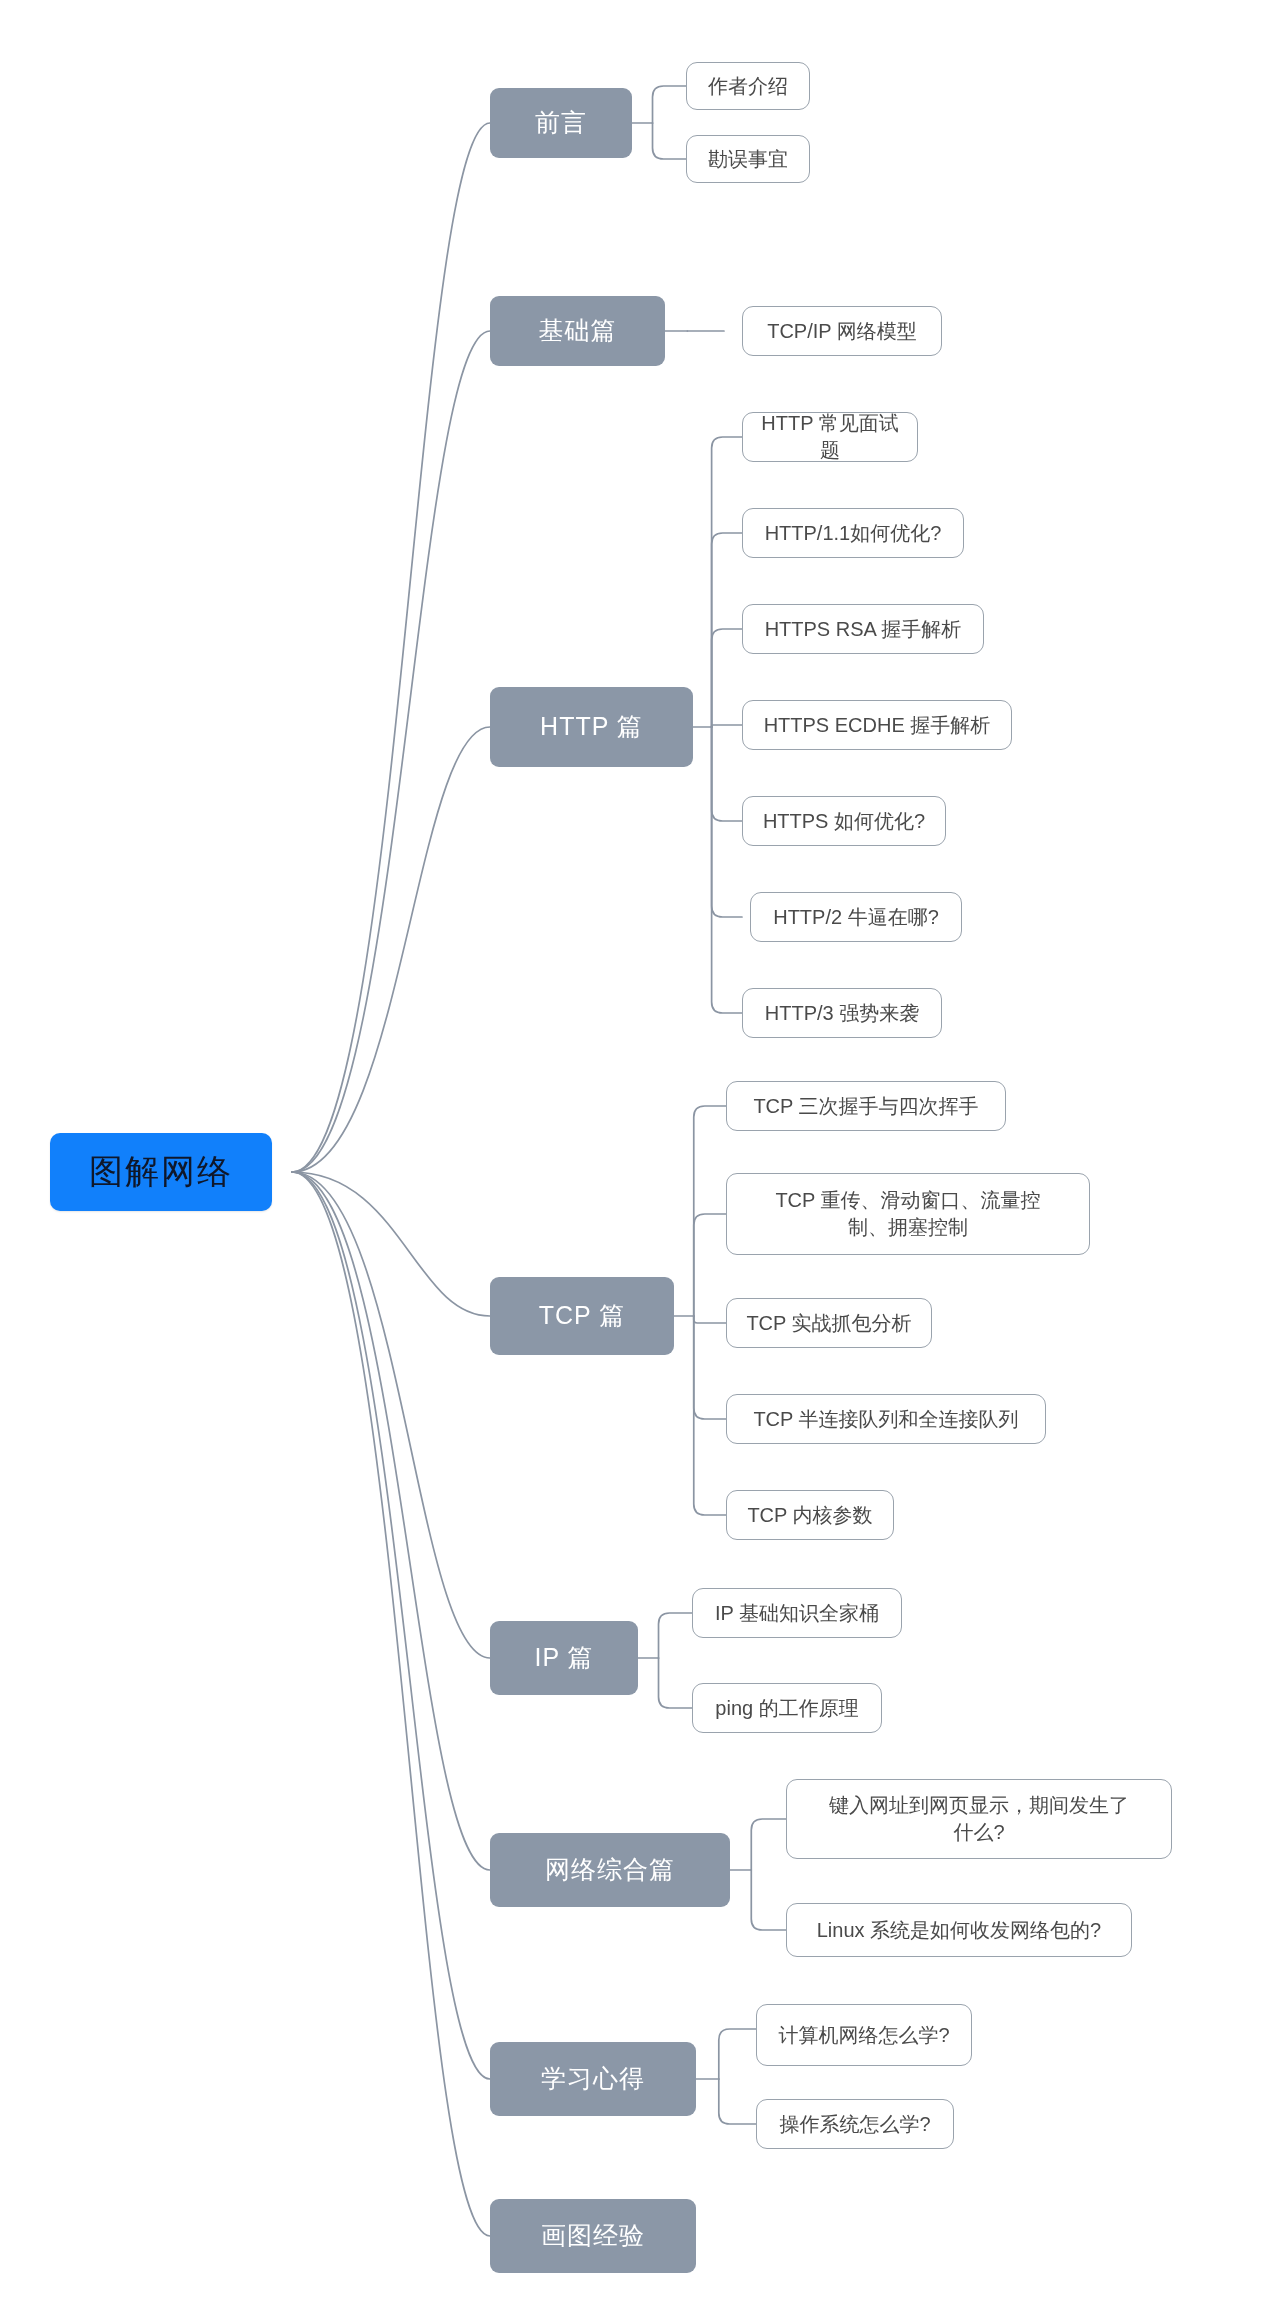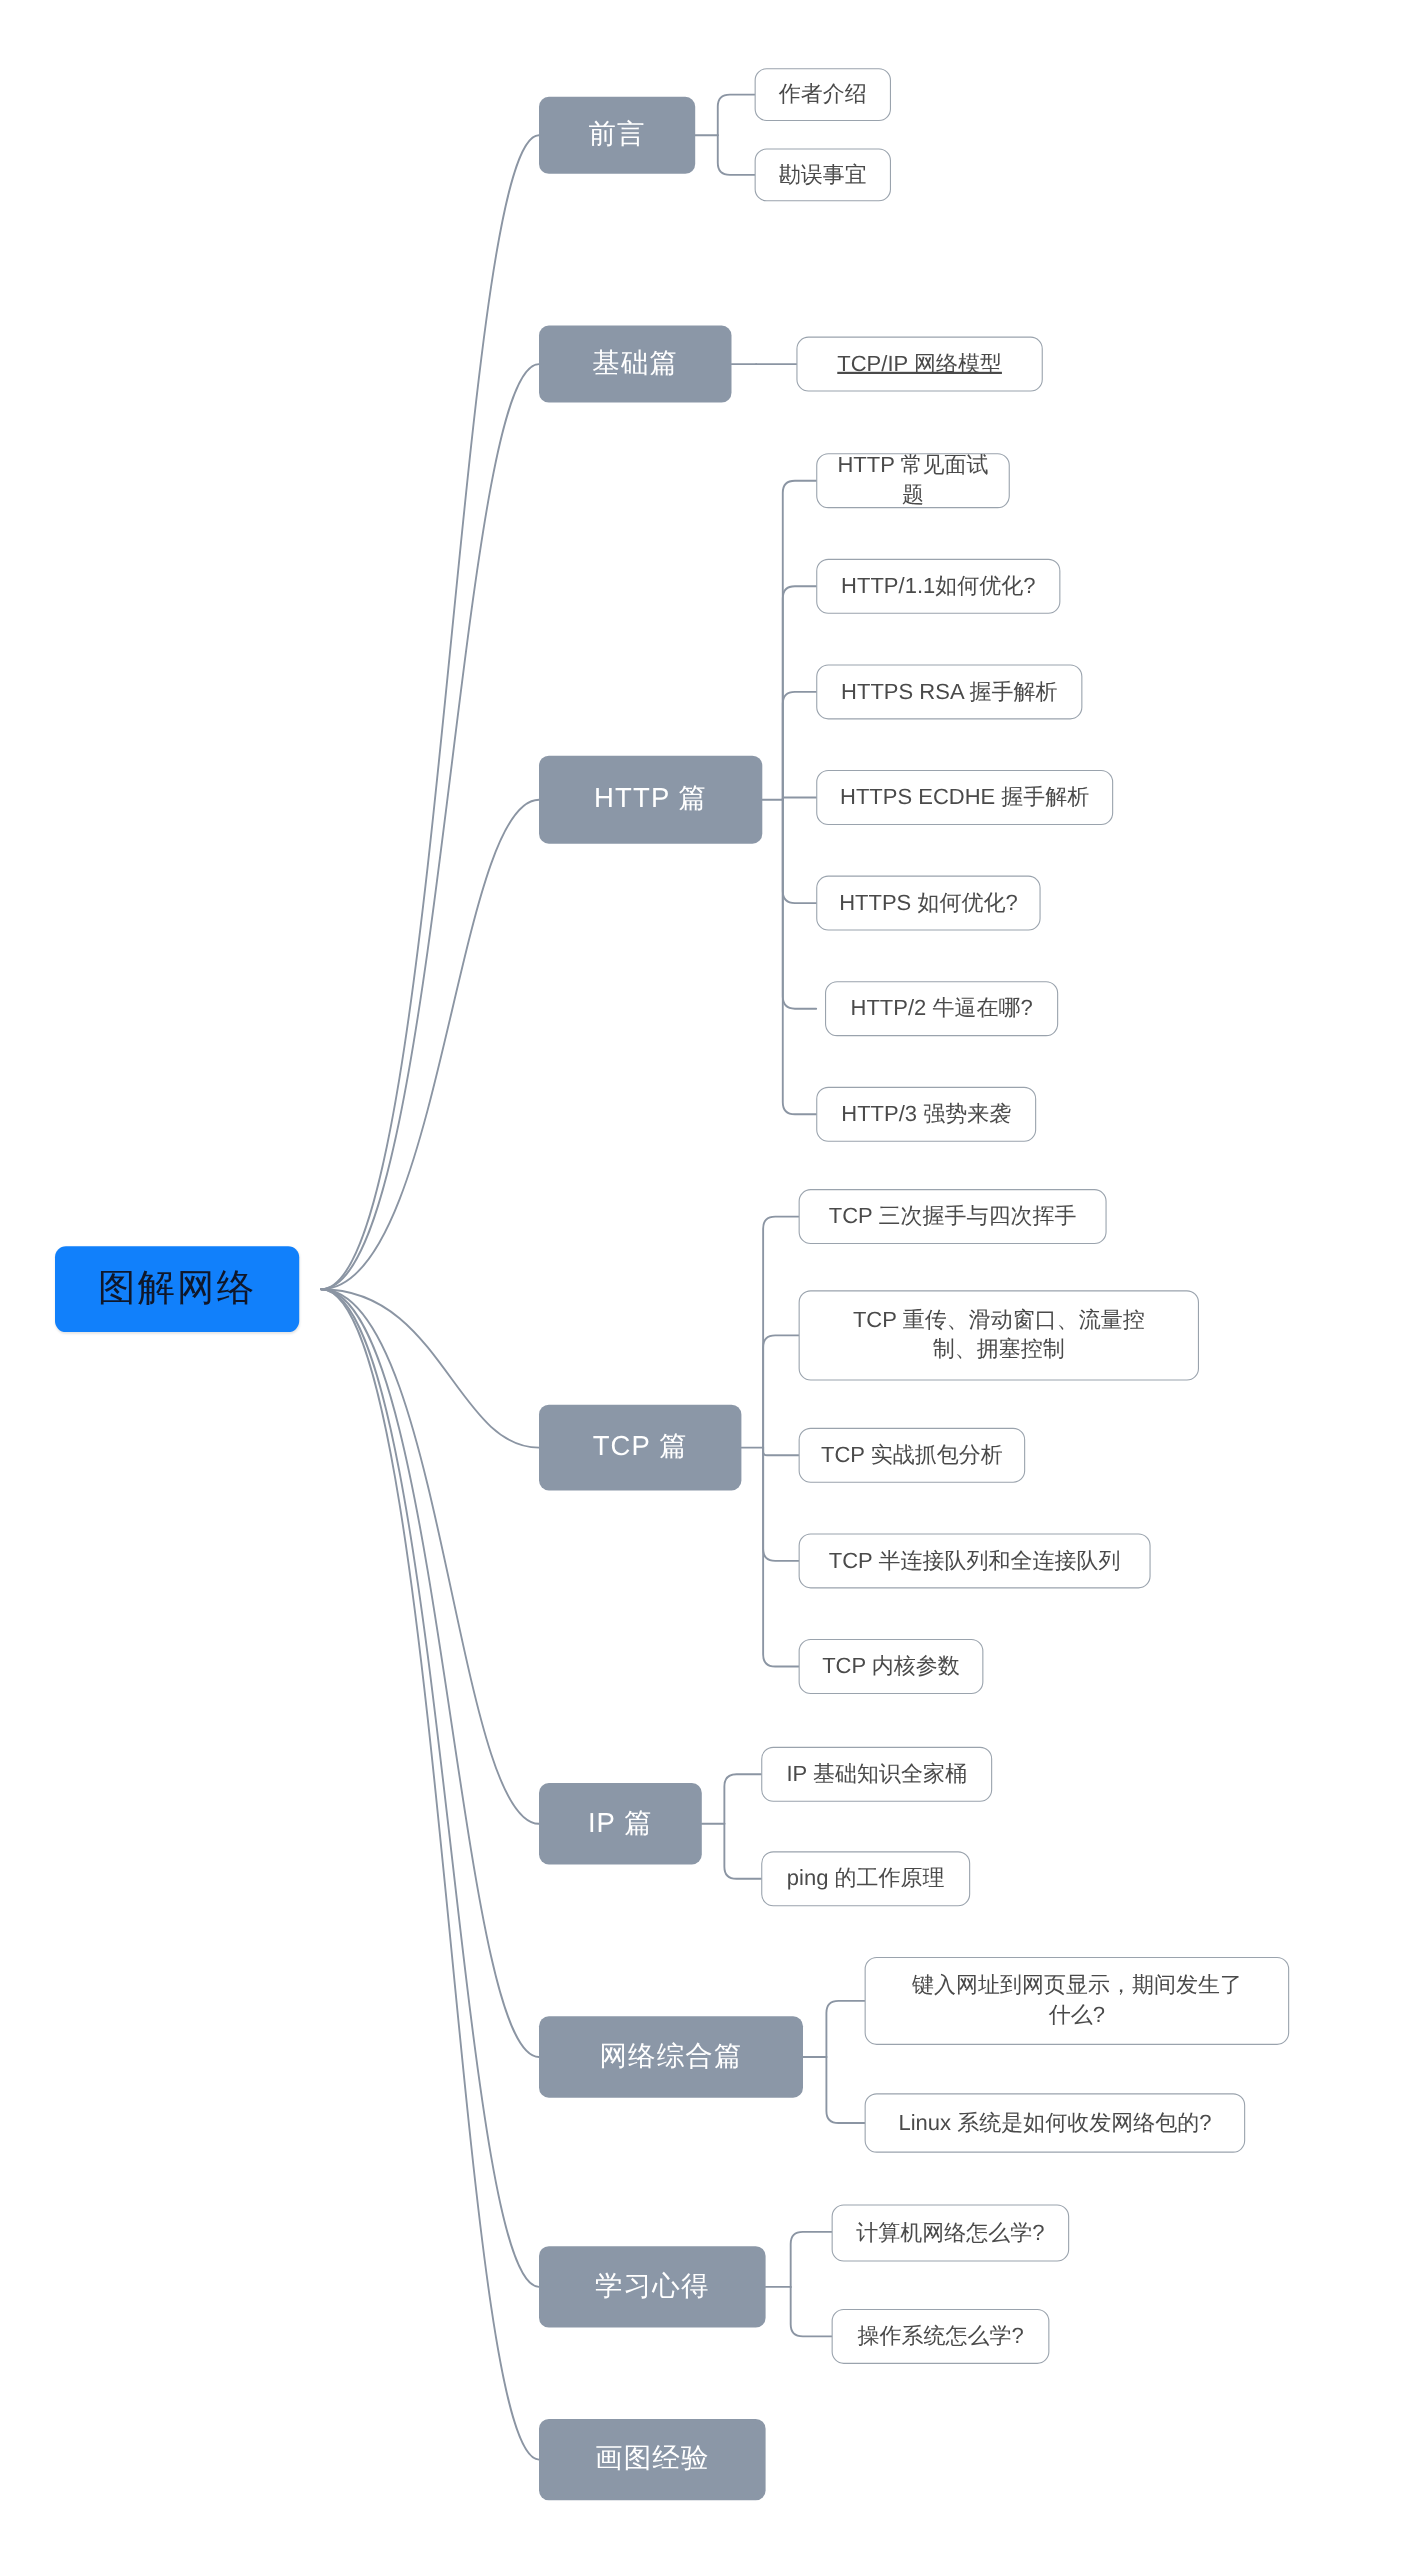--- a/index.html
+++ b/index.html
@@ -101,21 +101,21 @@
       <path d="M 696 2079 L 718.8 2079" fill="none" stroke="#8b95a3" stroke-width="1.7" stroke-linecap="round" stroke-linejoin="round"></path>
       <path d="M 718.8 2079 L 718.8 2040 Q 718.8 2029 729.8 2029 L 756 2029" fill="none" stroke="#8b95a3" stroke-width="1.7" stroke-linecap="round" stroke-linejoin="round"></path>
       <path d="M 718.8 2079 L 718.8 2113 Q 718.8 2124 729.8 2124 L 756 2124" fill="none" stroke="#8b95a3" stroke-width="1.7" stroke-linecap="round" stroke-linejoin="round"></path>
       <path d="M 292 1172 C 400.9 1172, 414.76 2236, 490 2236" fill="none" stroke="#8b95a3" stroke-width="1.7" stroke-linecap="round" stroke-linejoin="round"></path>
     </svg>
 <div class="node node-root" style="left: 50px; top: 1133px; width: 222px; height: 78px;">图解网络</div>
     <div class="node node-branch" style="left: 490px; top: 88px; width: 142px; height: 70px;">前言</div>
     <div class="node node-leaf" style="left: 686px; top: 62px; width: 124px; height: 48px;">作者介绍</div>
     <div class="node node-leaf" style="left: 686px; top: 135px; width: 124px; height: 48px;">勘误事宜</div>
     <div class="node node-branch" style="left: 490px; top: 296px; width: 175px; height: 70px;">基础篇</div>
-    <div class="node node-leaf" style="left: 724px; top: 306px; width: 224px; height: 50px; text-decoration: underline;">TCP/IP 网络模型</div>
+    <div class="node node-leaf" style="left: 742px; top: 306px; width: 200px; height: 50px;">TCP/IP 网络模型</div>
     <div class="node node-branch" style="left: 490px; top: 687px; width: 203px; height: 80px;">HTTP 篇</div>
     <div class="node node-leaf" style="left: 742px; top: 412px; width: 176px; height: 50px;">HTTP 常见面试题</div>
     <div class="node node-leaf" style="left: 742px; top: 508px; width: 222px; height: 50px;">HTTP/1.1如何优化?</div>
     <div class="node node-leaf" style="left: 742px; top: 604px; width: 242px; height: 50px;">HTTPS RSA 握手解析</div>
     <div class="node node-leaf" style="left: 742px; top: 700px; width: 270px; height: 50px;">HTTPS ECDHE 握手解析</div>
     <div class="node node-leaf" style="left: 742px; top: 796px; width: 204px; height: 50px;">HTTPS 如何优化?</div>
     <div class="node node-leaf" style="left: 738px; top: 892px; width: 212px; height: 50px; margin-left: 12px;">HTTP/2 牛逼在哪?</div>
     <div class="node node-leaf" style="left: 742px; top: 988px; width: 200px; height: 50px;">HTTP/3 强势来袭</div>
     <div class="node node-branch" style="left: 490px; top: 1277px; width: 184px; height: 78px;">TCP 篇</div>
     <div class="node node-leaf" style="left: 726px; top: 1081px; width: 280px; height: 50px;">TCP 三次握手与四次挥手</div>
@@ -125,16 +125,16 @@
     <div class="node node-leaf" style="left: 726px; top: 1394px; width: 320px; height: 50px;">TCP 半连接队列和全连接队列</div>
     <div class="node node-leaf" style="left: 726px; top: 1490px; width: 168px; height: 50px;">TCP 内核参数</div>
     <div class="node node-branch" style="left: 490px; top: 1621px; width: 148px; height: 74px;">IP 篇</div>
     <div class="node node-leaf" style="left: 692px; top: 1588px; width: 210px; height: 50px;">IP 基础知识全家桶</div>
     <div class="node node-leaf" style="left: 692px; top: 1683px; width: 190px; height: 50px;">ping 的工作原理</div>
     <div class="node node-branch" style="left: 490px; top: 1833px; width: 240px; height: 74px;">网络综合篇</div>
     <div class="node node-leaf" style="left: 786px; top: 1779px; width: 386px; height: 80px;">键入网址到网页显示，期间发生了
 什么?</div>
     <div class="node node-leaf" style="left: 786px; top: 1903px; width: 346px; height: 54px;">Linux 系统是如何收发网络包的?</div>
     <div class="node node-branch" style="left: 490px; top: 2042px; width: 206px; height: 74px;">学习心得</div>
-    <div class="node node-leaf" style="left: 756px; top: 2004px; width: 216px; height: 52px;">计算机网络怎么学?</div>
+    <div class="node node-leaf" style="left: 756px; top: 2004px; width: 216px; height: 62px;">计算机网络怎么学?</div>
     <div class="node node-leaf" style="left: 756px; top: 2099px; width: 198px; height: 50px;">操作系统怎么学?</div>
     <div class="node node-branch" style="left: 490px; top: 2199px; width: 206px; height: 74px;">画图经验</div>
   </div>
 
 </body></html>

